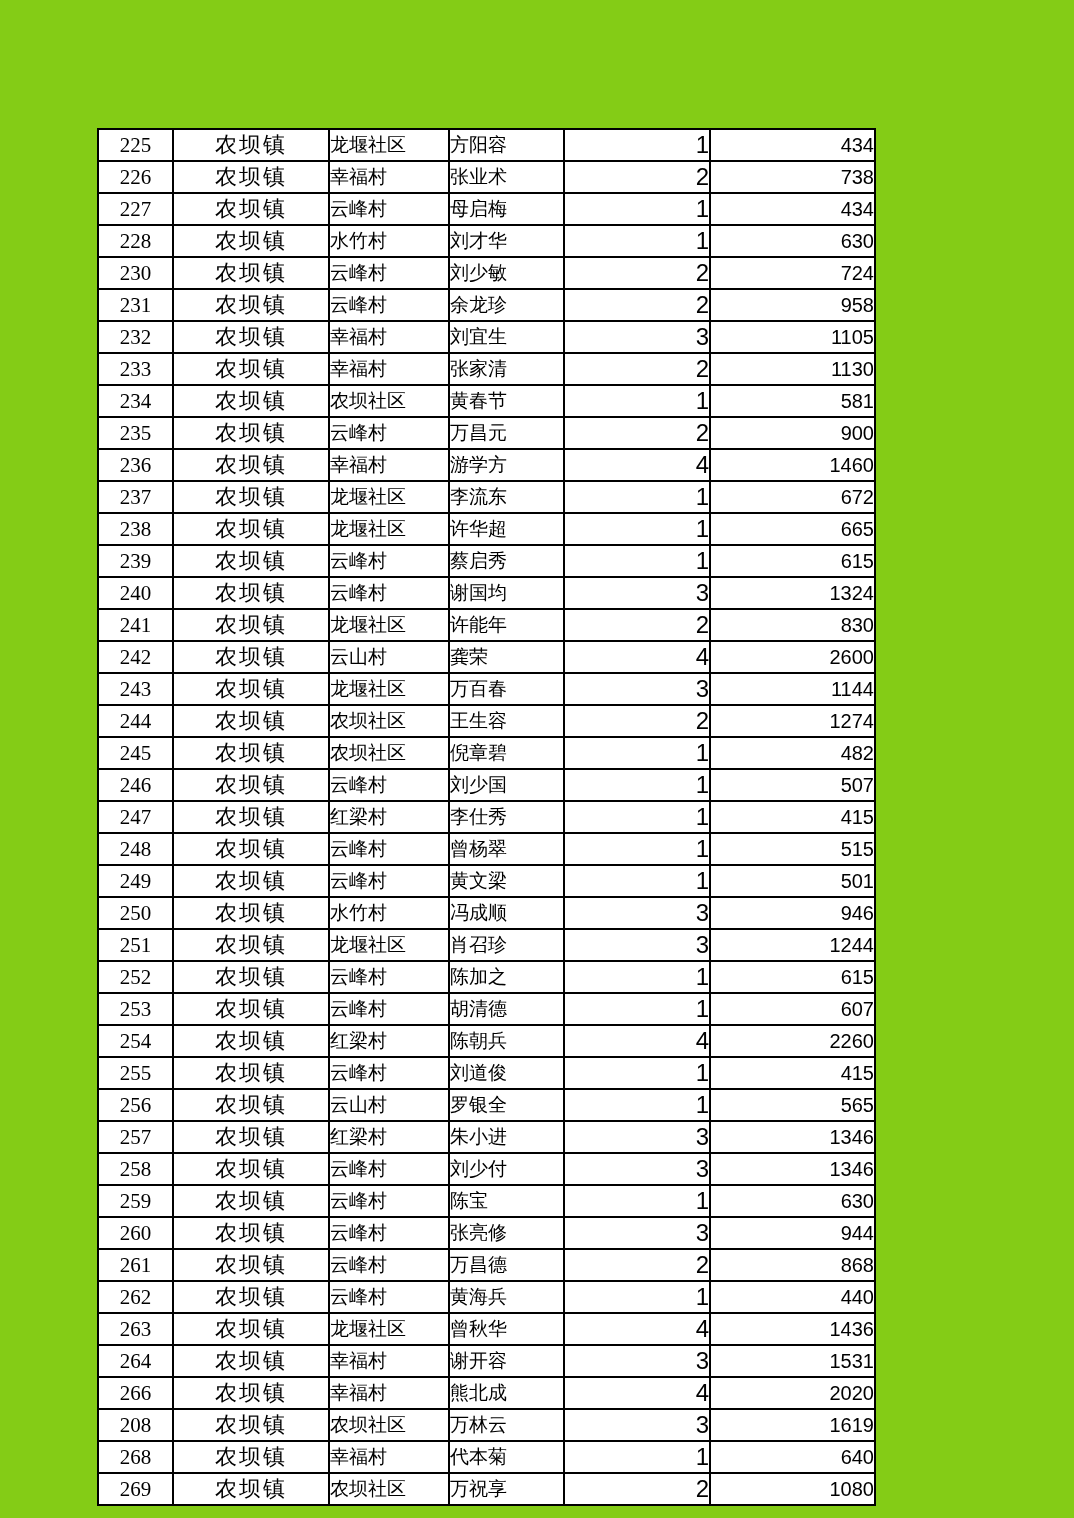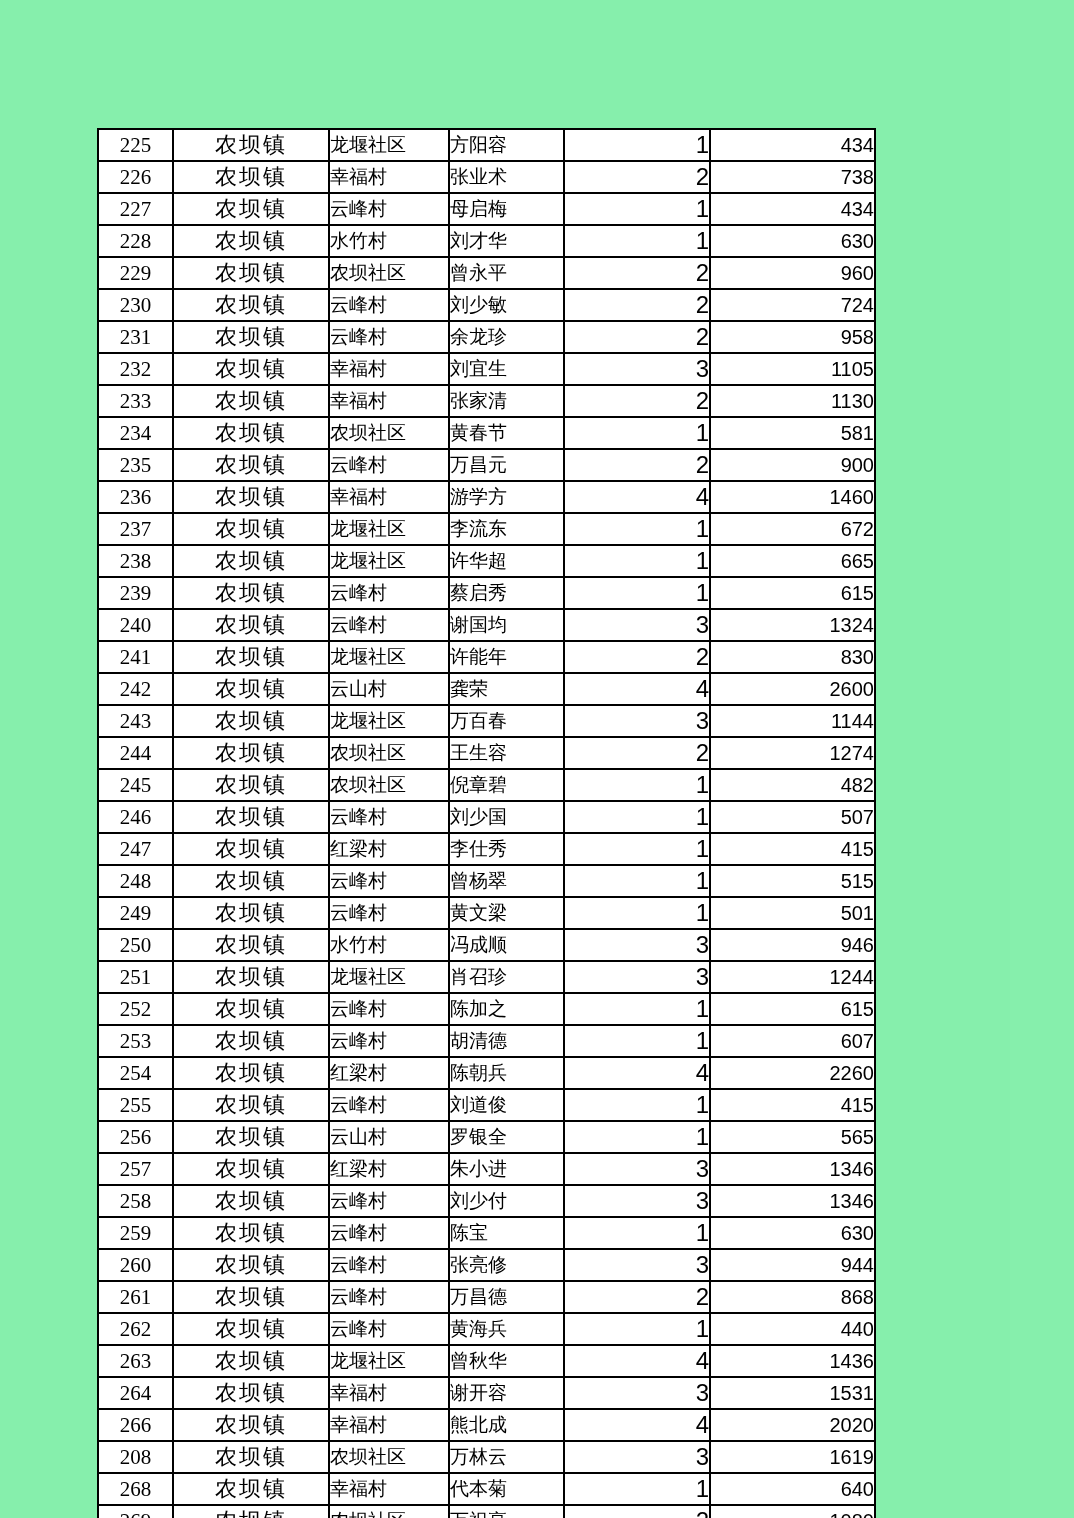--- a/index.html
+++ b/index.html
@@ -9,21 +9,21 @@
   }
   body {
     position: relative;
     width: 1074px;
     height: 1518px;
     font-family: "Liberation Sans", "DejaVu Sans", sans-serif;
   }
   .page {
     position: absolute;
     inset: 0;
-    background: #86efac;
+    background: #84cc16;
     padding-left: 36px;
   }
   table.data-table {
     position: absolute;
     left: 97px;
     top: 128px;
     border-collapse: collapse;
     table-layout: fixed;
   }
   table.data-table td {
@@ -105,28 +105,20 @@
   </tr>
         <tr>
     <td class="c-seq">228</td>
     <td class="c-town">农坝镇</td>
     <td class="c-village">水竹村</td>
     <td class="c-name">刘才华</td>
     <td class="c-count">1</td>
     <td class="c-amount">630</td>
   </tr>
         <tr>
-    <td class="c-seq">229</td>
-    <td class="c-town">农坝镇</td>
-    <td class="c-village">农坝社区</td>
-    <td class="c-name">曾永平</td>
-    <td class="c-count">2</td>
-    <td class="c-amount">960</td>
-  </tr>
-        <tr>
     <td class="c-seq">230</td>
     <td class="c-town">农坝镇</td>
     <td class="c-village">云峰村</td>
     <td class="c-name">刘少敏</td>
     <td class="c-count">2</td>
     <td class="c-amount">724</td>
   </tr>
         <tr>
     <td class="c-seq">231</td>
     <td class="c-town">农坝镇</td>

